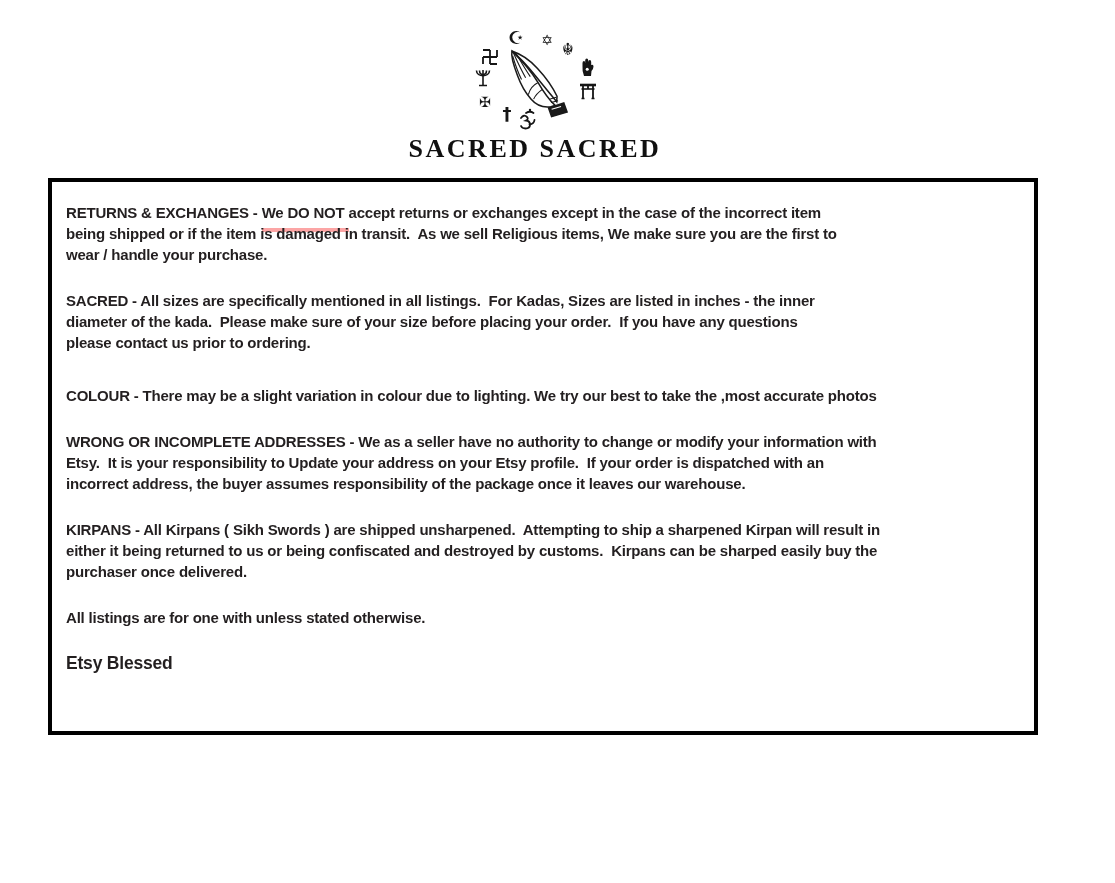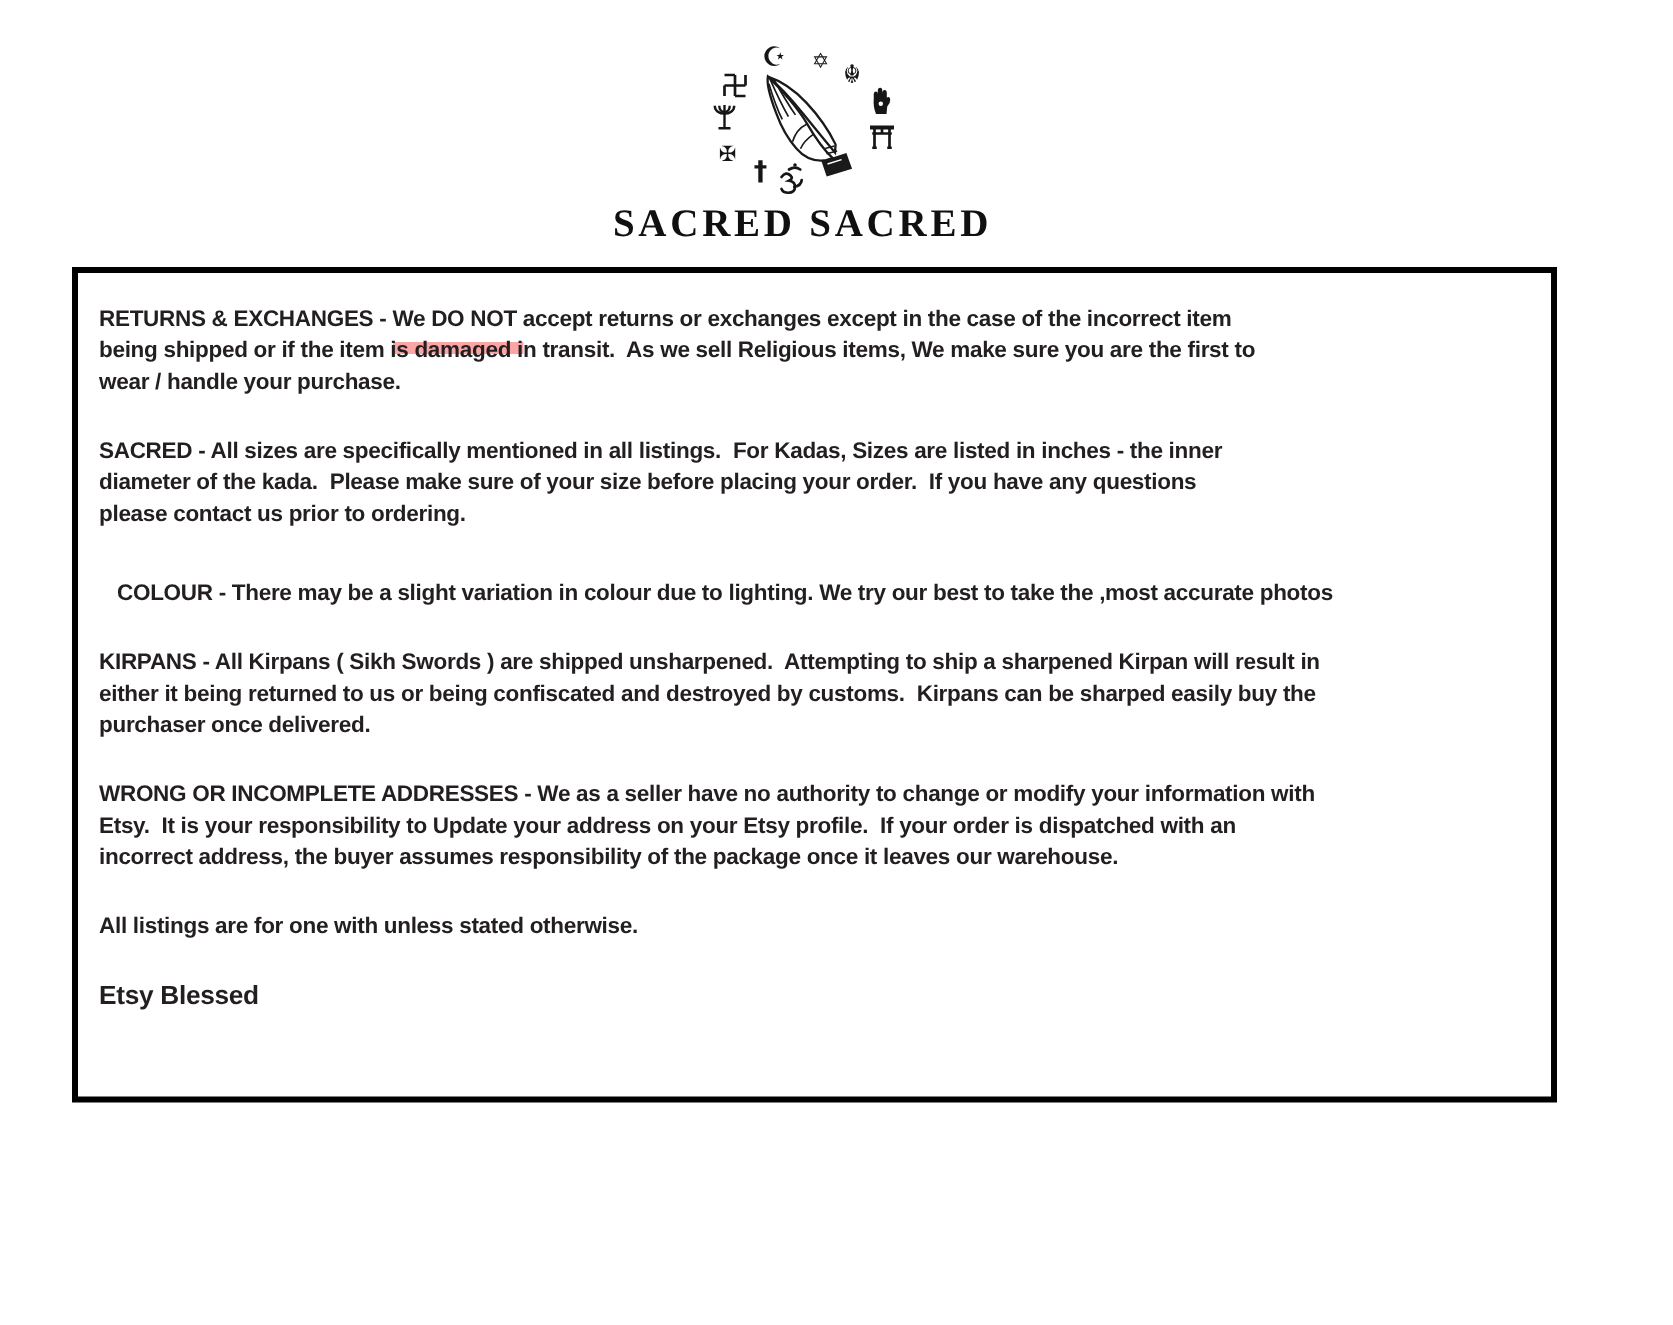--- a/index.html
+++ b/index.html
@@ -43,23 +43,23 @@
     color: #231f20;
     font-weight: 700;
     font-size: 15px;
     line-height: 21px;
     letter-spacing: -0.2px;
   }
   .policy-box p {
     margin: 0 0 25px 0;
     white-space: pre;
   }
-  .policy-box p.extra-gap { margin-top: 32px; margin-left: 12px; }
+  .policy-box p.extra-gap { margin-top: 32px; }
   .red-underline {
-    border-bottom: 8px solid #fca5a5;
+    border-bottom: 4px solid #fca5a5;
     padding-bottom: 7px;
   }
   .signoff { font-size: 17.5px; }
 </style>
 </head>
 <body>
 
 <div class="logo">
   <svg width="220" height="124" viewBox="0 0 220 124">
 
@@ -127,25 +127,25 @@
 being shipped or if the item is damaged in transit.  As we sell Religious items, We make sure you are the first to
 wear / handle your purchase.</span></p>
 
 
   <p><span>SACRED - </span><span>All sizes are specifically mentioned in all listings.  For Kadas, Sizes are listed in inches - the inner
 diameter of the kada.  Please make sure of your size before placing your order.  If you have any questions
 please contact us prior to ordering.</span></p>
 
   <p class="extra-gap"><span>COLOUR - </span><span>There may be a slight variation in colour due to lighting. We try our best to take the ,most accurate photos</span></p>
 
+  <p><span>WRONG OR INCOMPLETE ADDRESSES - </span><span>We as a seller have no authority to change or modify your information with
+Etsy.  It is your responsibility to Update your address on your Etsy profile.  If your order is dispatched with an
+incorrect address, the buyer assumes responsibility of the package once it leaves our warehouse.</span></p>
+
   <p><span>KIRPANS - </span><span>All Kirpans ( Sikh Swords ) are shipped unsharpened.  Attempting to ship a sharpened Kirpan will result in
 either it being returned to us or being confiscated and destroyed by customs.  Kirpans can be sharped easily buy the
 purchaser once delivered.</span></p>
-
-  <p><span>WRONG OR INCOMPLETE ADDRESSES - </span><span>We as a seller have no authority to change or modify your information with
-Etsy.  It is your responsibility to Update your address on your Etsy profile.  If your order is dispatched with an
-incorrect address, the buyer assumes responsibility of the package once it leaves our warehouse.</span></p>
 
   <p><span>All listings are for one with unless stated otherwise.</span></p>
 
   <p class="signoff"><span>Etsy Blessed</span></p>
 
 </div>
 
 </body></html>

